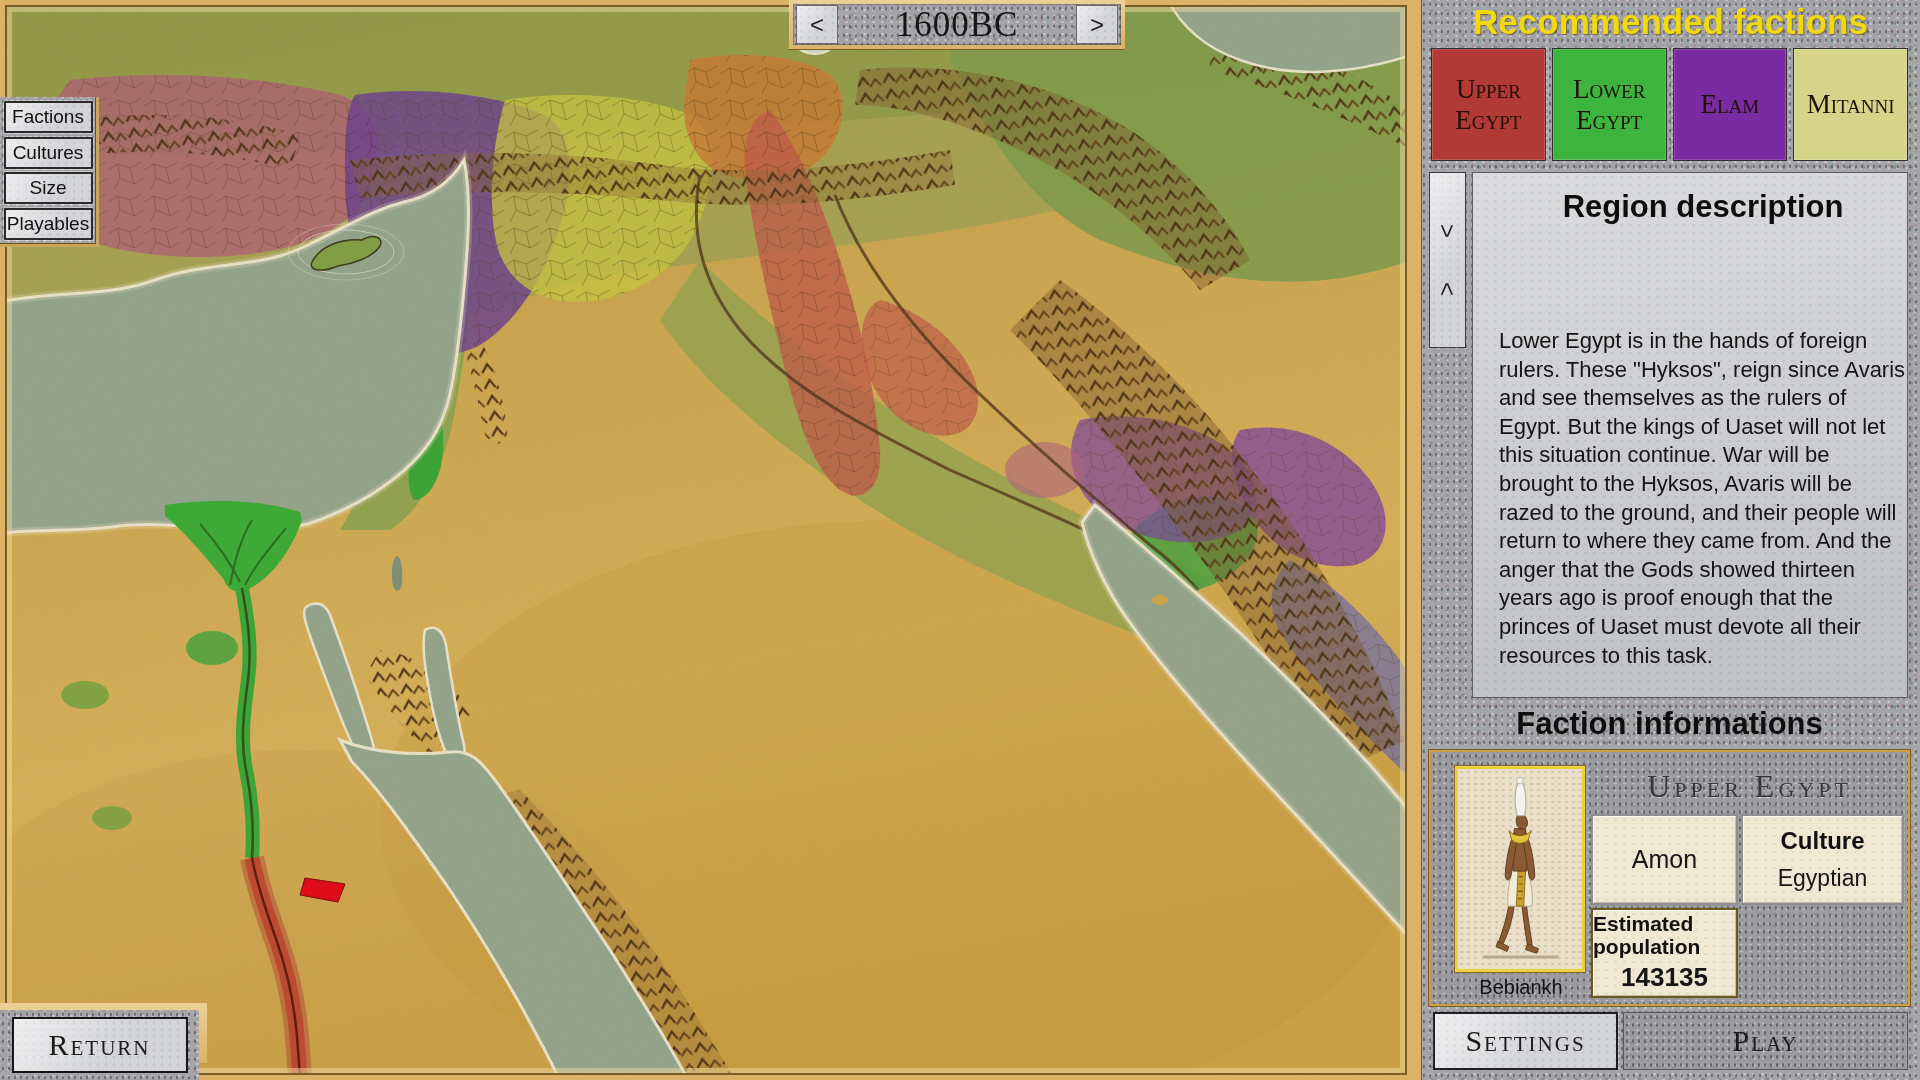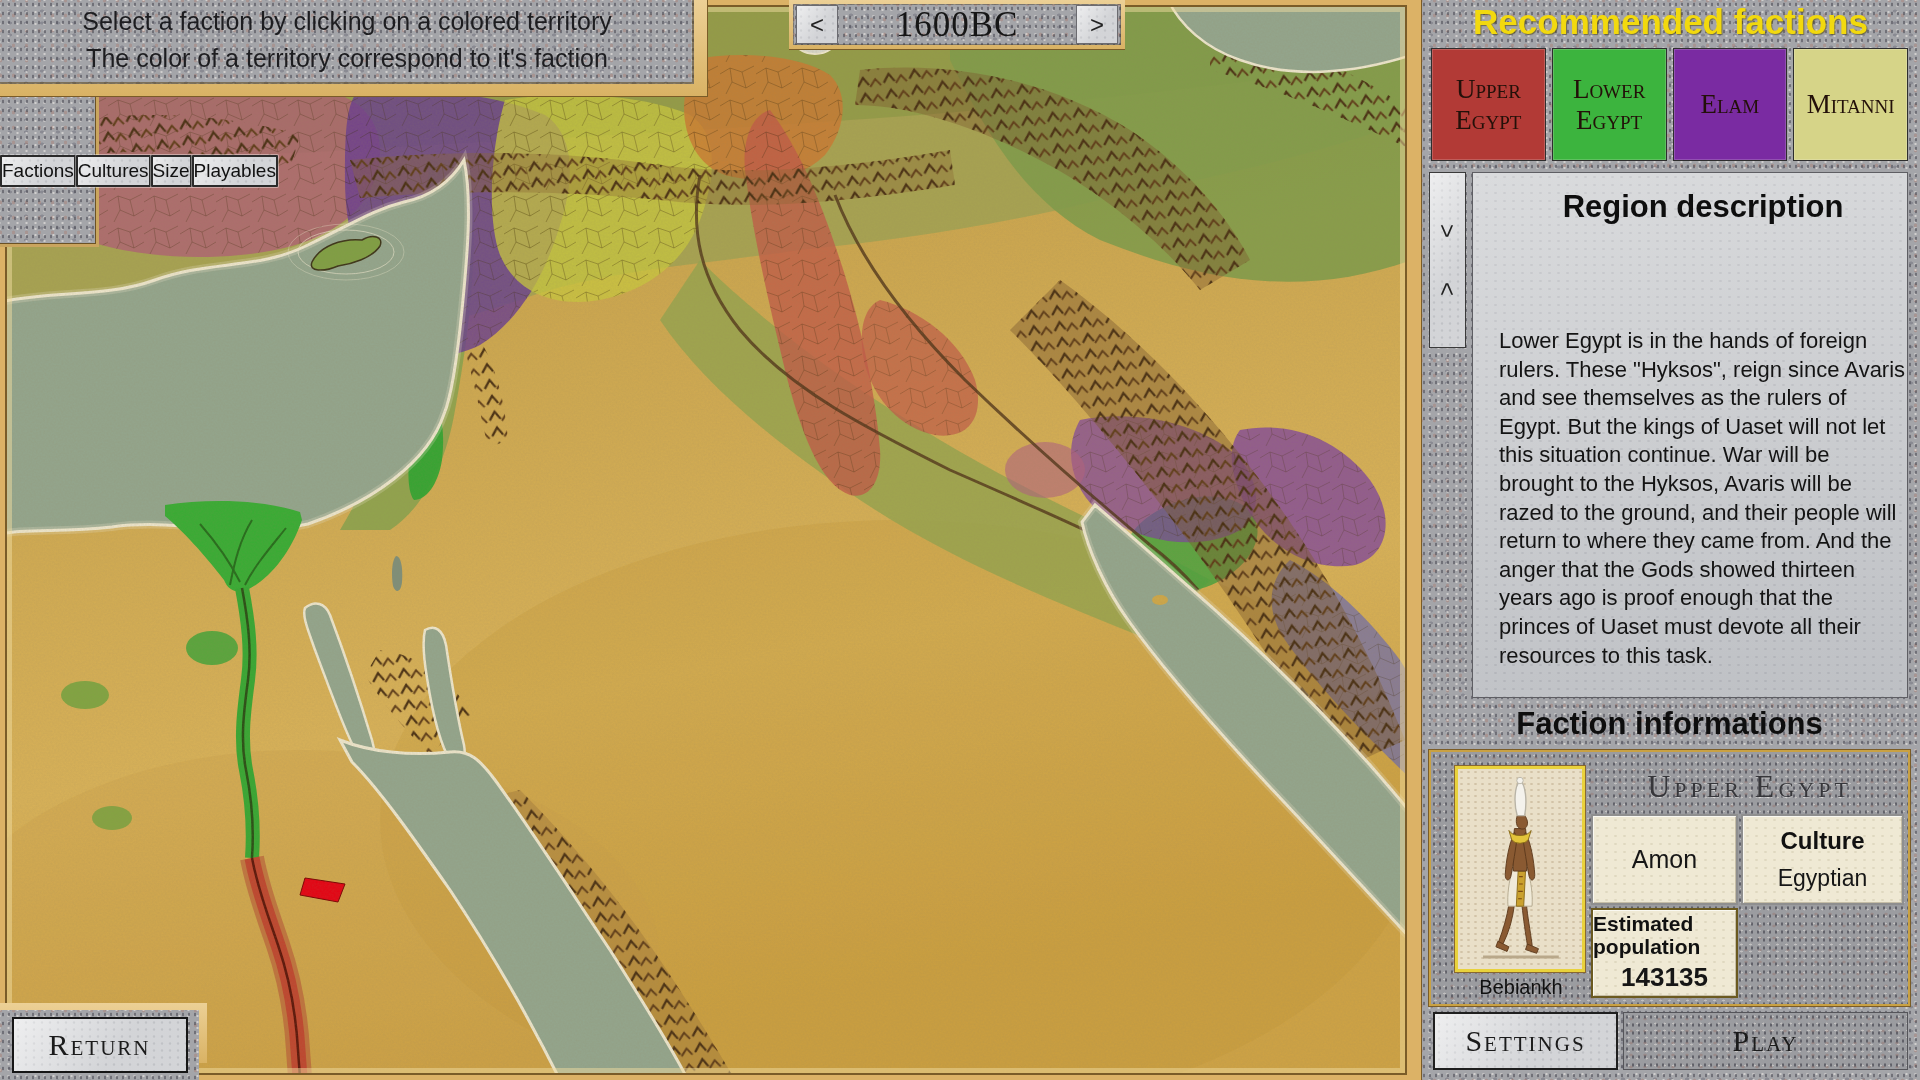--- a/index.html
+++ b/index.html
@@ -61,21 +61,21 @@
   .instruction-inner{position:absolute;left:0;top:0;width:694px;height:84px;
     box-shadow:inset -2px -2px 0 rgba(90,70,30,.55);}
   .instruction-inner div{text-align:center;color:#1d1d20;font-size:25px;}
   .instr-line1{padding-top:7px;}
   .instr-line2{padding-top:8px;}
 
   
   .sidebar{position:absolute;left:0;top:97px;width:96px;height:147px;
     border-right:3px solid #caa55e;border-bottom:3px solid #caa55e;
     box-shadow:inset -1px -1px 0 #6b5226;
-    display:flex;justify-content:space-evenly;align-items:center;}
+    display:flex;flex-direction:column;justify-content:space-evenly;align-items:center;}
   .side-btn{width:85px;height:28px;border:2px solid #2a2a2a;border-radius:1px;
     font-family:"Liberation Sans",sans-serif;font-size:19px;color:#111;
     display:flex;align-items:center;justify-content:center;cursor:pointer;
     box-shadow:0 0 0 1px rgba(255,255,255,.4);}
 
   
   .date-widget{position:absolute;left:789px;top:0;width:336px;height:49px;
     background:linear-gradient(#ecd096,#d9b264);box-shadow:0 1px 0 #7a5c28;
     padding:0;display:flex;align-items:center;}
   .date-inner{margin:4px;flex:1;height:41px;display:flex;align-items:center;
@@ -276,26 +276,20 @@
         <polygon points="305,878 345,884 338,902 300,895" fill="#e60012" stroke="#7a0000" stroke-width="1"></polygon>
         <ellipse cx="85" cy="695" rx="24" ry="14" fill="#6aa23c" opacity="0.8"></ellipse>
         <ellipse cx="112" cy="818" rx="20" ry="12" fill="#6aa23c" opacity="0.75"></ellipse>
       </g>
 
       <rect x="0" y="0" width="1412" height="1080" filter="url(#grain)" opacity="0.3"></rect>
     </svg>
     <div class="map-frame"></div>
   </div>
 
-  <div class="instruction-box">
-    <div class="instruction-inner granite">
-      <div class="instr-line1">Select a faction by clicking on a colored territory</div>
-      <div class="instr-line2">The color of a territory correspond to it's faction</div>
-    </div>
-  </div>
 
   <div class="sidebar granite">
     <div class="side-btn marble">Factions</div>
     <div class="side-btn marble">Cultures</div>
     <div class="side-btn marble">Size</div>
     <div class="side-btn marble">Playables</div>
   </div>
 
   <div class="date-widget">
     <div class="date-inner granite">

